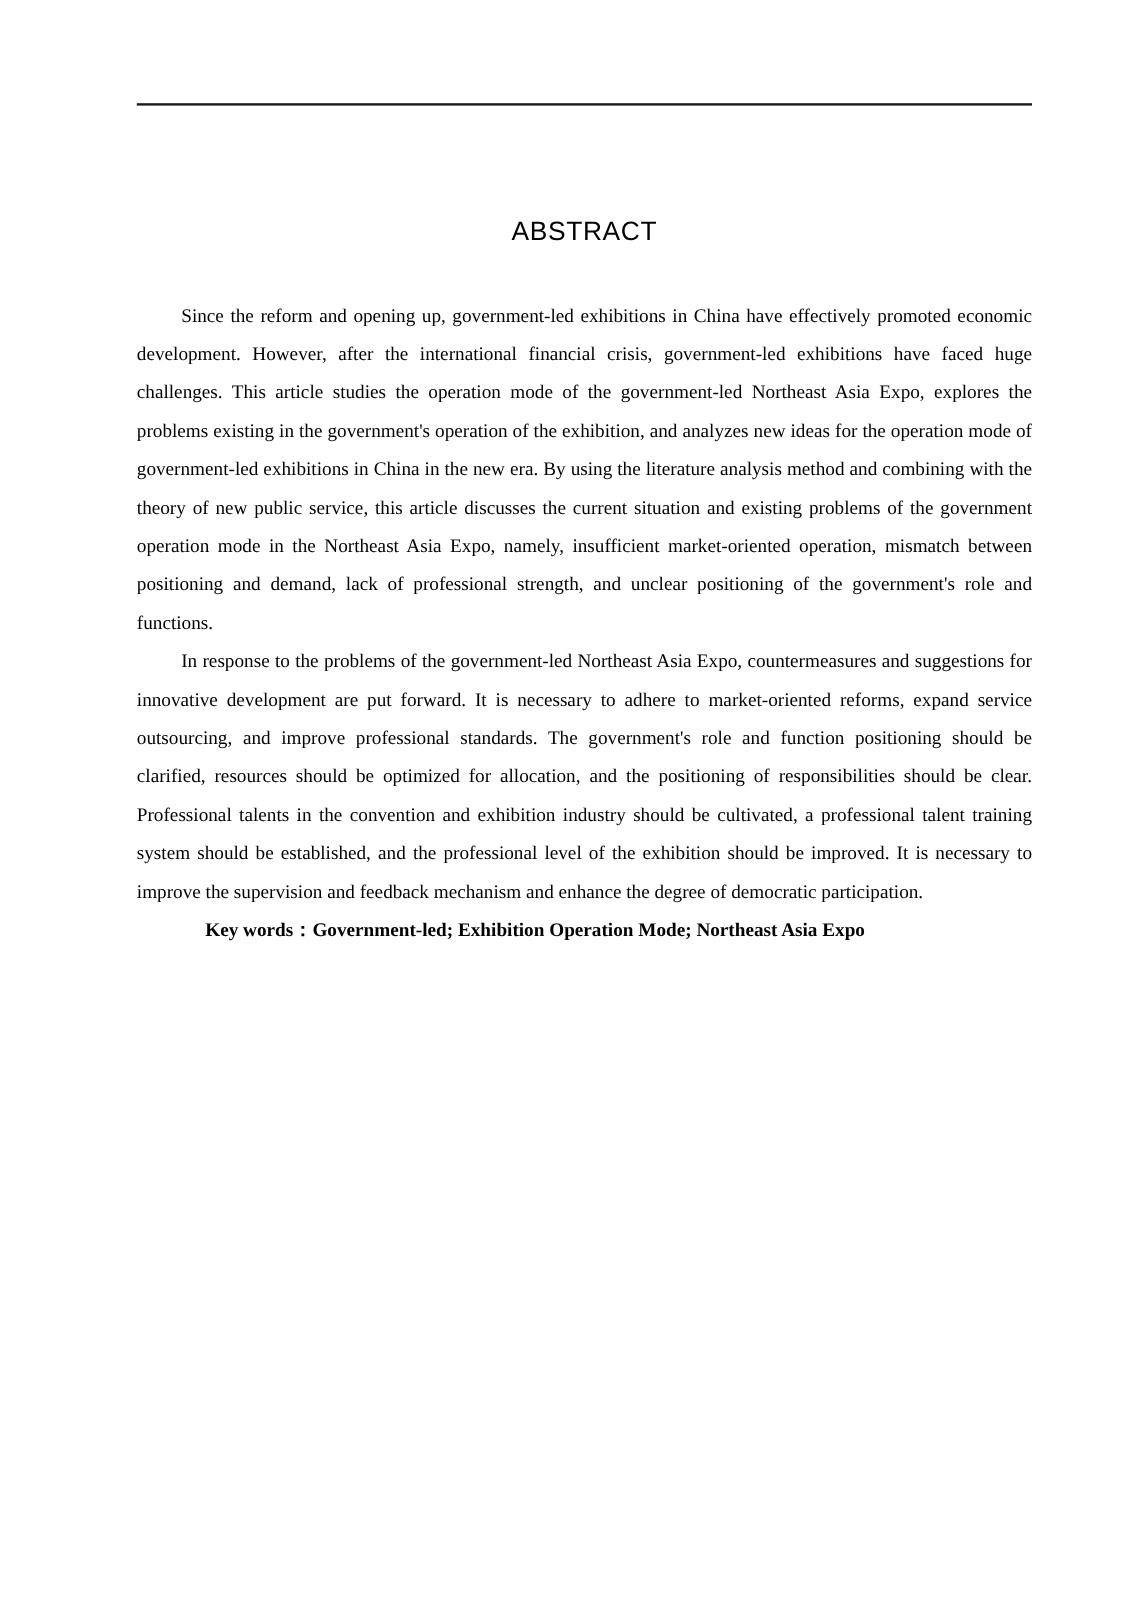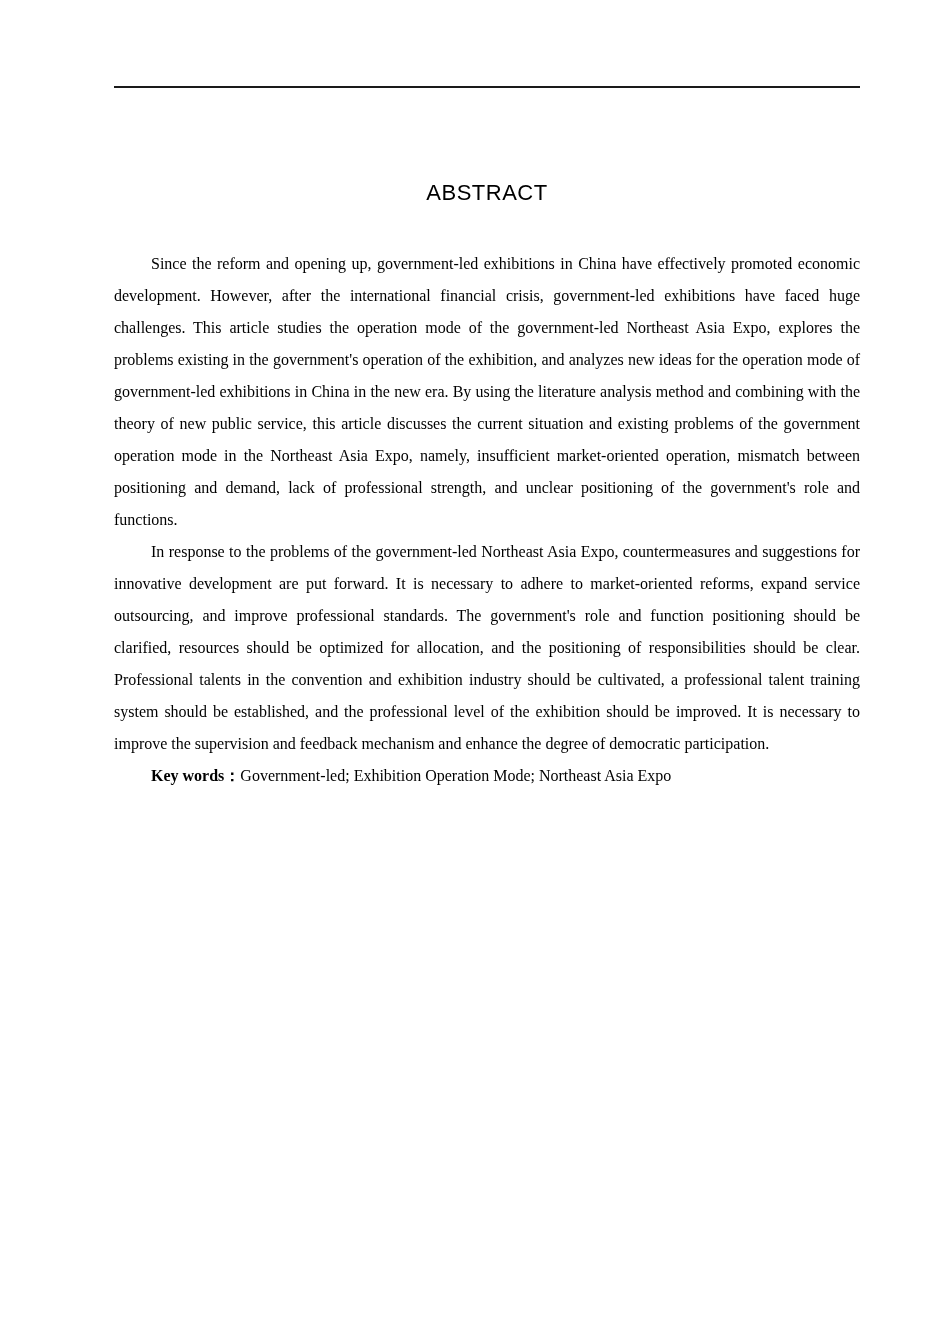--- a/index.html
+++ b/index.html
@@ -48,23 +48,24 @@
   }
   .keywords-line {
     margin: 0;
     font-size: 16px;
     line-height: 32px;
     text-indent: 37px;
     text-align: left;
   }
   .kw-label {
     font-weight: 700;
+    margin-left: 20px;
   }
   .kw-text {
-    font-weight: 400;
+    font-weight: 700;
   }
   .page-number {
     position: absolute;
     top: 1246px;
     left: 355px;
     width: 40px;
     text-align: left;
     font-size: 12px;
     font-family: "Liberation Serif", serif;
     color: #000000;

